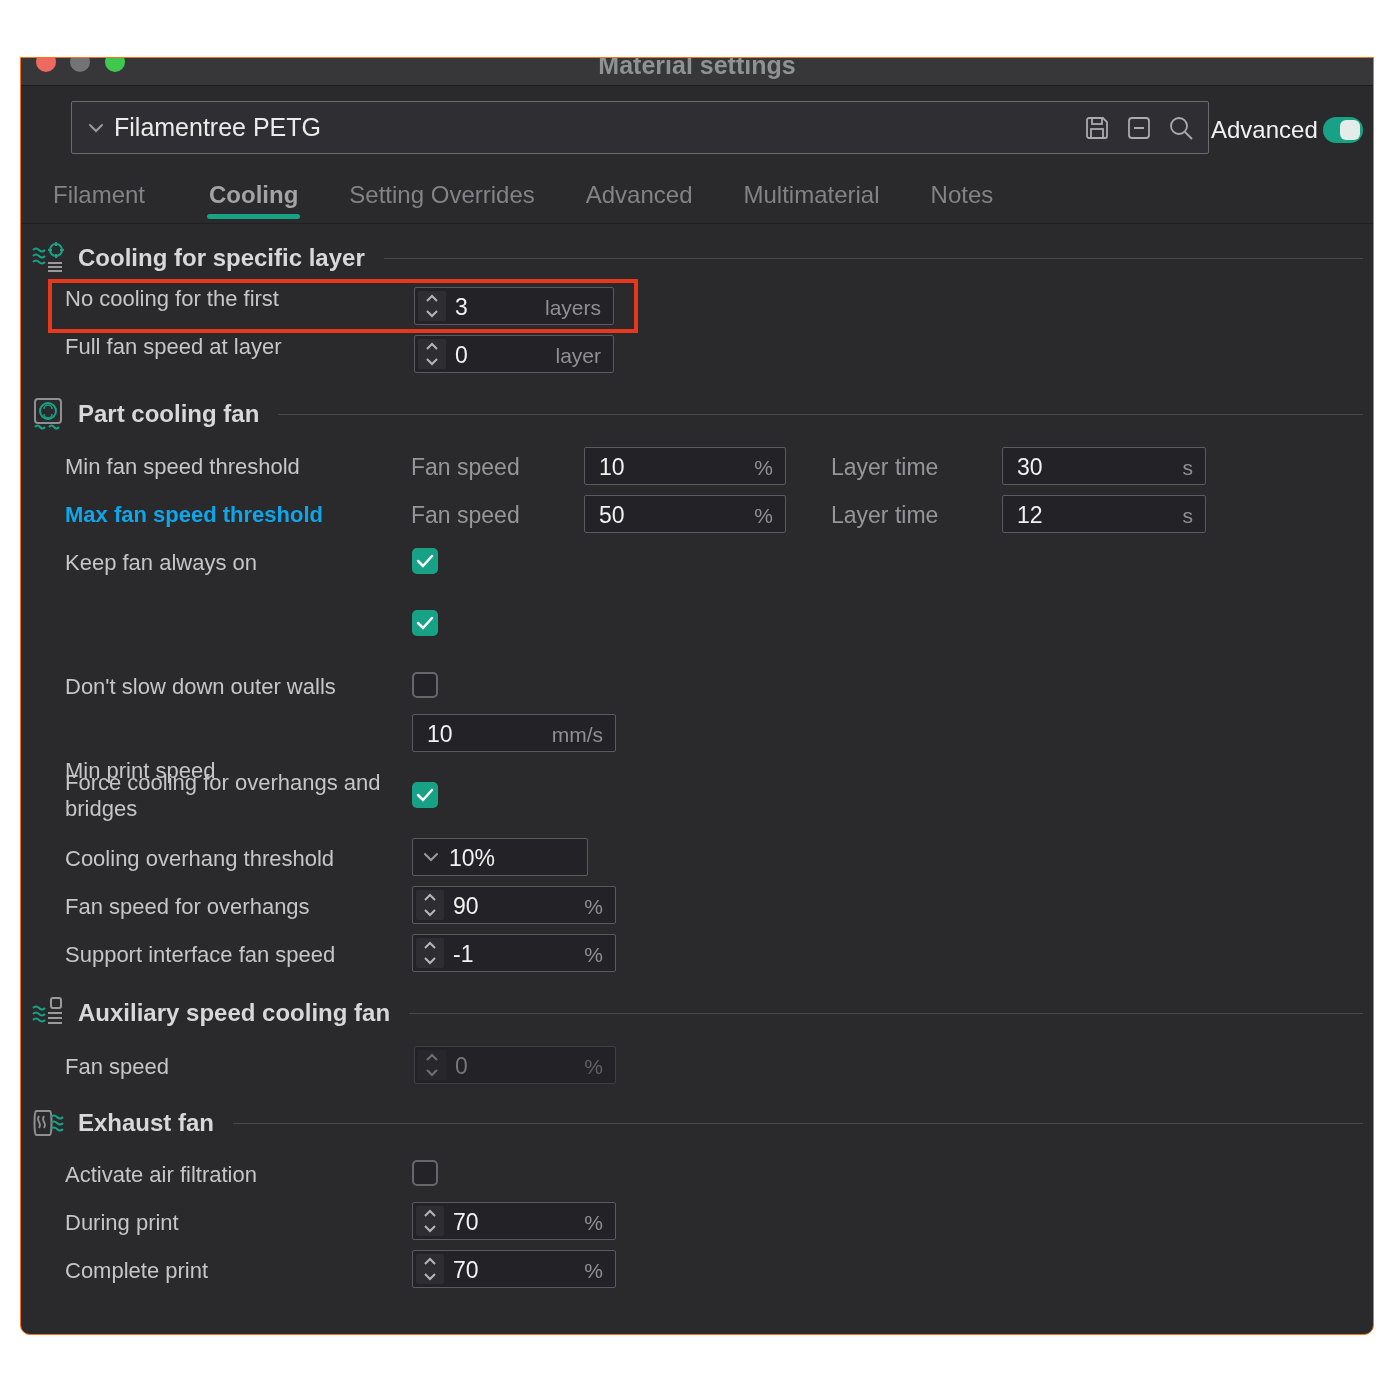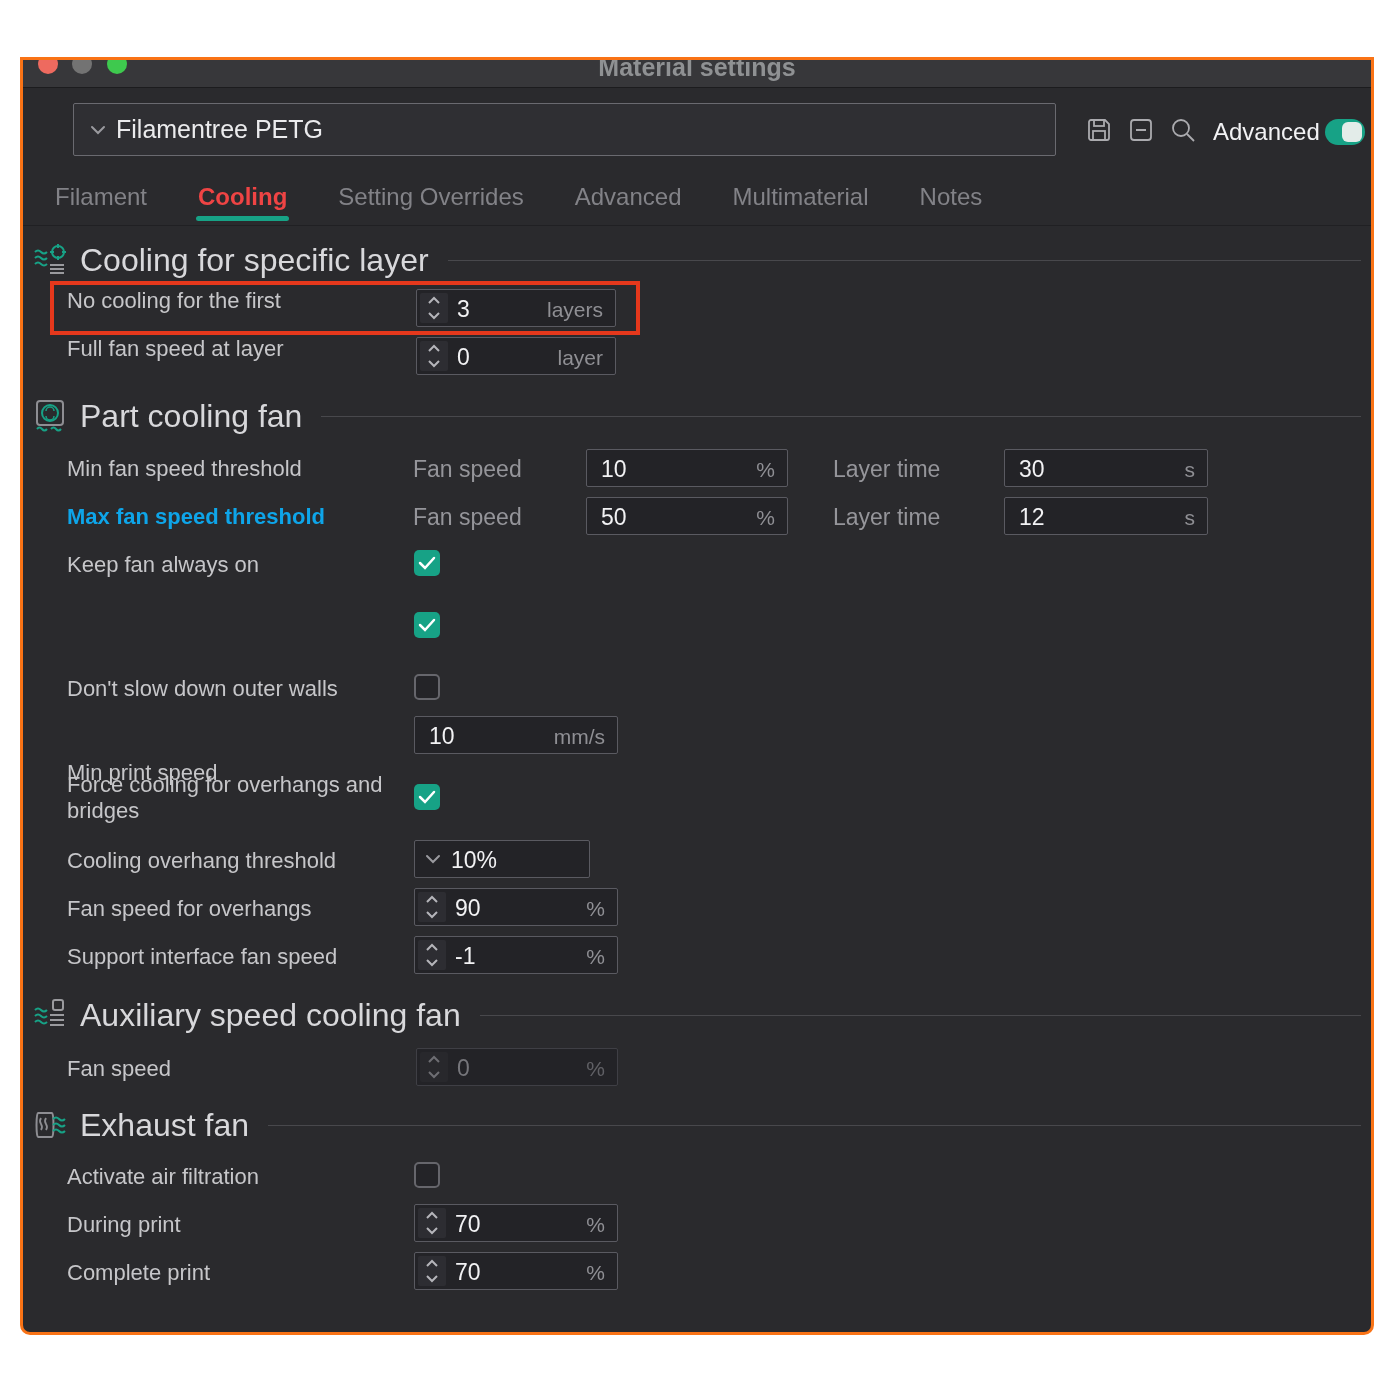--- a/index.html
+++ b/index.html
@@ -1,38 +1,38 @@
 <!DOCTYPE html>
 <html><head>
 <meta charset="utf-8">
 <style>
   * { margin:0; padding:0; box-sizing:border-box; }
   html,body { width:1400px; height:1400px; background:#ffffff; font-family:"Liberation Sans", sans-serif; }
 
   .window {
     position:absolute; left:20px; top:57px; width:1354px; height:1278px;
-    background:#2a2a2d; border:3px solid #f97316; border-radius:0 0 10px 10px;
+    background:#2a2a2d; border:1px solid #f97316; border-radius:0 0 10px 10px;
     overflow:hidden;
   }
   .titlebar {
     position:absolute; left:0; top:0; width:100%; height:28px;
     background:#37373a; border-bottom:1px solid #1c1c1e; overflow:hidden;
   }
   .tl { position:absolute; top:-6px; width:20px; height:20px; border-radius:50%; }
   .tl.red { left:15px; background:#ee6a5f; }
   .tl.gray { left:49px; background:#737373; }
   .tl.green { left:84px; background:#3ec94e; }
   .win-title {
     position:absolute; top:-7px; width:100%; text-align:center;
     font-size:25px; font-weight:700; color:#8f9193;
   }
 
   
   .preset {
-    position:absolute; left:50px; top:43px; width:983px; height:53px;
+    position:absolute; left:50px; top:43px; width:1138px; height:53px;
     background:#2f2f33; border:1px solid #6a6a70; border-radius:2px;
   }
   .preset .chev { position:absolute; left:14px; top:16px; }
   .preset .ptext { position:absolute; left:42px; top:11px; font-size:25px; color:#ebebed; }
   .topicon { position:absolute; top:56px; width:28px; height:28px; cursor:pointer; }
   .adv-label { position:absolute; left:1190px; top:58px; font-size:24px; color:#f2f2f4; }
   .toggle {
     position:absolute; left:1302px; top:59px; width:40px; height:26px;
     background:#17a286; border-radius:13px; cursor:pointer;
   }
@@ -41,32 +41,32 @@
     background:#e3ece9; border-radius:6px;
   }
 
   
   .tabs {
     position:absolute; left:0; top:113px; width:100%; height:53px;
     display:flex; align-items:center; gap:47px; padding-left:30px;
     border-bottom:1px solid #202023;
   }
   .tab { font-size:24px; color:#828287; position:relative; cursor:pointer; padding:6px 2px 10px; }
-  .tab.active { color:#ef4444; font-weight:700; }
+  .tab.active { color:#a3a3a3; font-weight:700;margin-left:13px; }
   .tab.active::after {
     content:""; position:absolute; left:0; right:0; bottom:0; height:5px;
     background:#17a286; border-radius:3px;
   }
 
   
   .sec-head {
     position:absolute; left:10px; right:10px; height:34px;
     display:flex; align-items:center; gap:13px;
   }
-  .sec-title { font-size:32px; font-weight:400; color:#d8d8db; white-space:nowrap; }
+  .sec-title { font-size:24px; font-weight:700; color:#d8d8db; white-space:nowrap; }
   .rule { flex:1; height:1px; background:#48484c; margin-left:6px; }
 
   
   .lbl { position:absolute; left:44px; font-size:22px; color:#c6c6c9; line-height:26px; white-space:nowrap; }
   .lbl.two { white-space:normal; width:345px; }
   .lbl.modified { color:#0ea5e9; font-weight:700; }
   .sub { position:absolute; font-size:23px; color:#95959a; white-space:nowrap; }
 
   .field {
     position:absolute; height:38px; background:#232327;

